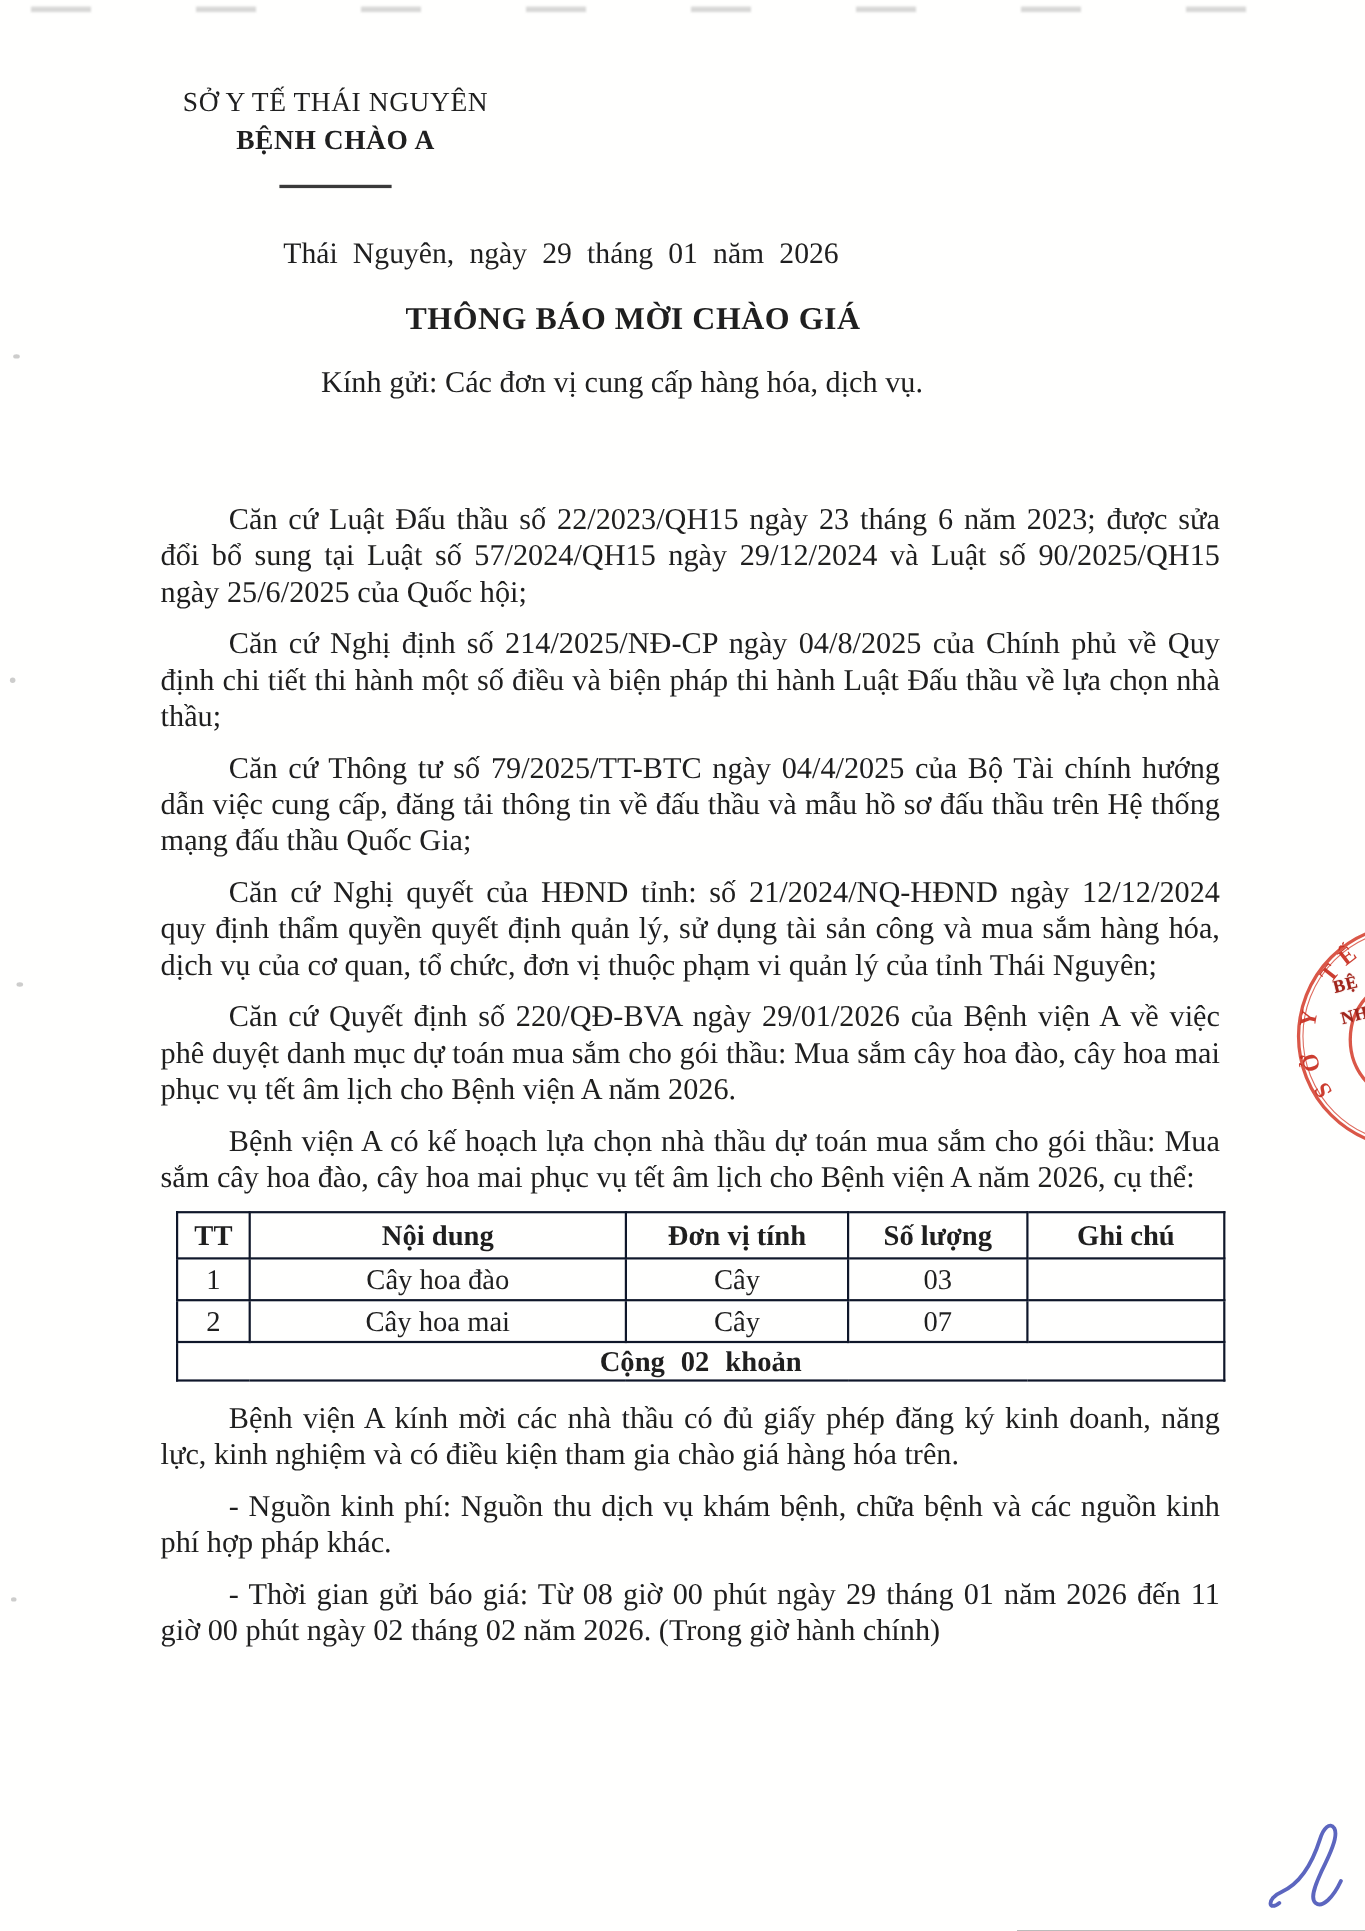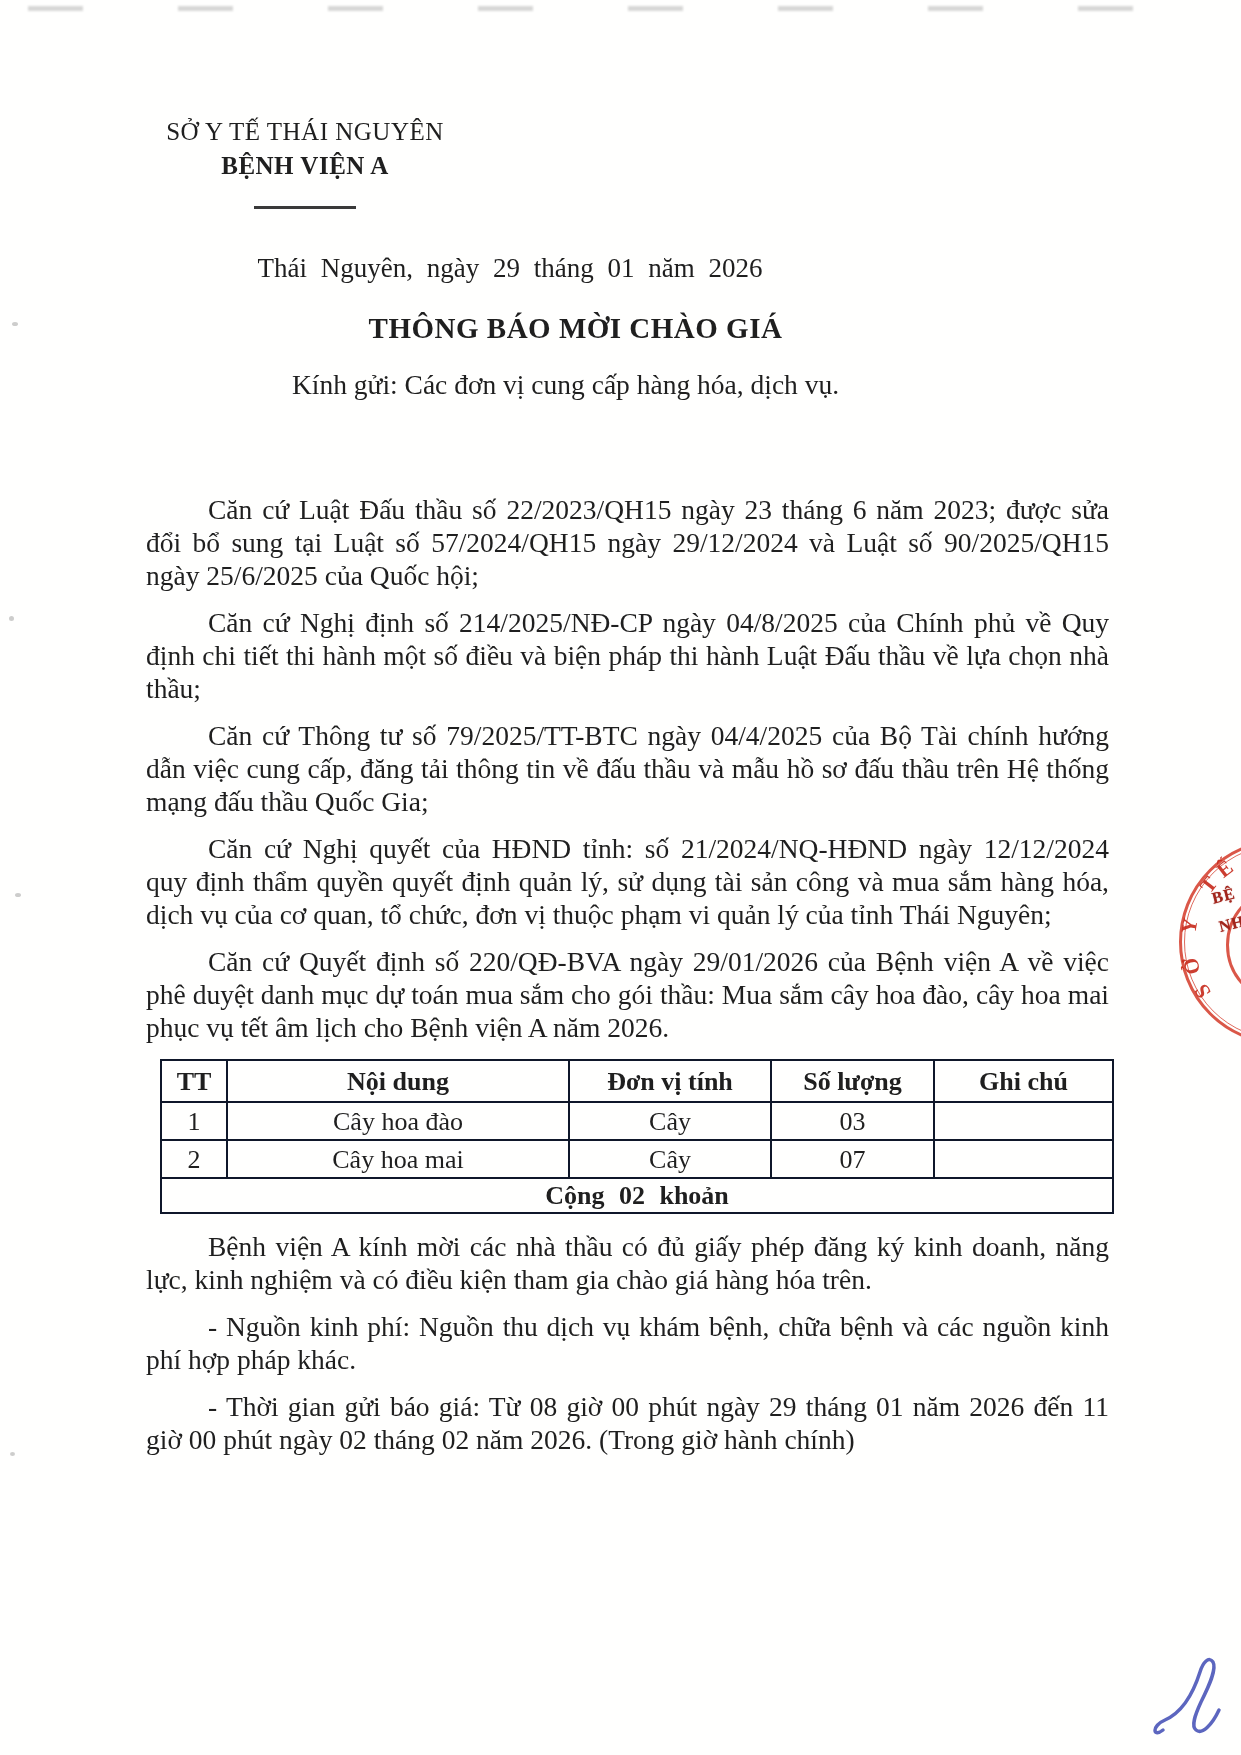--- a/index.html
+++ b/index.html
@@ -19,21 +19,21 @@
     background:repeating-linear-gradient(90deg, rgba(125,125,125,.30) 0 55px, transparent 55px 150px);
     filter:blur(1px);
   }
   .speck { position:absolute; background:rgba(90,90,90,.30); border-radius:50%; }
   .sp1 { left:12px; top:322px; width:6px; height:4px; }
   .sp2 { left:9px;  top:616px; width:5px; height:5px; }
   .sp3 { left:15px; top:893px; width:6px; height:4px; }
   .sp4 { left:10px; top:1452px; width:5px; height:4px; }
 
   
-  .header-row { display:flex; padding-top:118px; }
+  .header-row { display:flex; padding-top:80px; }
   .h-left  { width:330px; margin-left:140px; text-align:center; }
   .dept { font-size:25px; letter-spacing:.5px; white-space:nowrap; }
   .org  { font-size:25px; font-weight:bold; margin-top:6px; letter-spacing:.5px; }
   .rule-left  { width:102px; border-top:3px solid #3a3a3a; margin:26px auto 0; }
   .h-right { width:578px; text-align:center; }
   .national { font-size:26px; font-weight:bold; white-space:nowrap; }
   .motto    { font-size:27px; font-weight:bold; margin-top:7px; }
   .rule-right { width:250px; border-top:3px solid #2c2c2c; margin:20px auto 0; }
 
   .dateline {
@@ -103,37 +103,38 @@
 
   <div class="scan-top"></div>
   <div class="speck sp1"></div>
   <div class="speck sp2"></div>
   <div class="speck sp3"></div>
   <div class="speck sp4"></div>
 
   <div class="header-row">
     <div class="h-left">
       <div class="dept">SỞ Y TẾ THÁI NGUYÊN</div>
-      <div class="org">BỆNH VIỆN A</div>
+      <div class="org">BỆNH CHÀO A</div>
       <div class="rule-left"></div>
     </div>
   </div>
 
   <div class="dateline">Thái Nguyên, ngày 29 tháng 01 năm 2026</div>
 
   <div class="doc-title">THÔNG BÁO MỜI CHÀO GIÁ</div>
 
   <div class="salutation">Kính gửi: Các đơn vị cung cấp hàng hóa, dịch vụ.</div>
 
   <div class="body">
     <p>Căn cứ Luật Đấu thầu số 22/2023/QH15 ngày 23 tháng 6 năm 2023; được sửa đổi bổ sung tại Luật số 57/2024/QH15 ngày 29/12/2024 và Luật số 90/2025/QH15 ngày 25/6/2025 của Quốc hội;</p>
     <p>Căn cứ Nghị định số 214/2025/NĐ-CP ngày 04/8/2025 của Chính phủ về Quy định chi tiết thi hành một số điều và biện pháp thi hành Luật Đấu thầu về lựa chọn nhà thầu;</p>
     <p>Căn cứ Thông tư số 79/2025/TT-BTC ngày 04/4/2025 của Bộ Tài chính hướng dẫn việc cung cấp, đăng tải thông tin về đấu thầu và mẫu hồ sơ đấu thầu trên Hệ thống mạng đấu thầu Quốc Gia;</p>
     <p>Căn cứ Nghị quyết của HĐND tỉnh: số 21/2024/NQ-HĐND ngày 12/12/2024 quy định thẩm quyền quyết định quản lý, sử dụng tài sản công và mua sắm hàng hóa, dịch vụ của cơ quan, tổ chức, đơn vị thuộc phạm vi quản lý của tỉnh Thái Nguyên;</p>
     <p>Căn cứ Quyết định số 220/QĐ-BVA ngày 29/01/2026 của Bệnh viện A về việc phê duyệt danh mục dự toán mua sắm cho gói thầu: Mua sắm cây hoa đào, cây hoa mai phục vụ tết âm lịch cho Bệnh viện A năm 2026.</p>
+    <p>Bệnh viện A có kế hoạch lựa chọn nhà thầu dự toán mua sắm cho gói thầu: Mua sắm cây hoa đào, cây hoa mai phục vụ tết âm lịch cho Bệnh viện A năm 2026, cụ thể:</p>
 
     <table class="items">
       <colgroup>
         <col class="c-tt">
           <col class="c-content">
           <col class="c-unit">
           <col class="c-qty">
           <col class="c-note">
       </colgroup>
       <thead>

